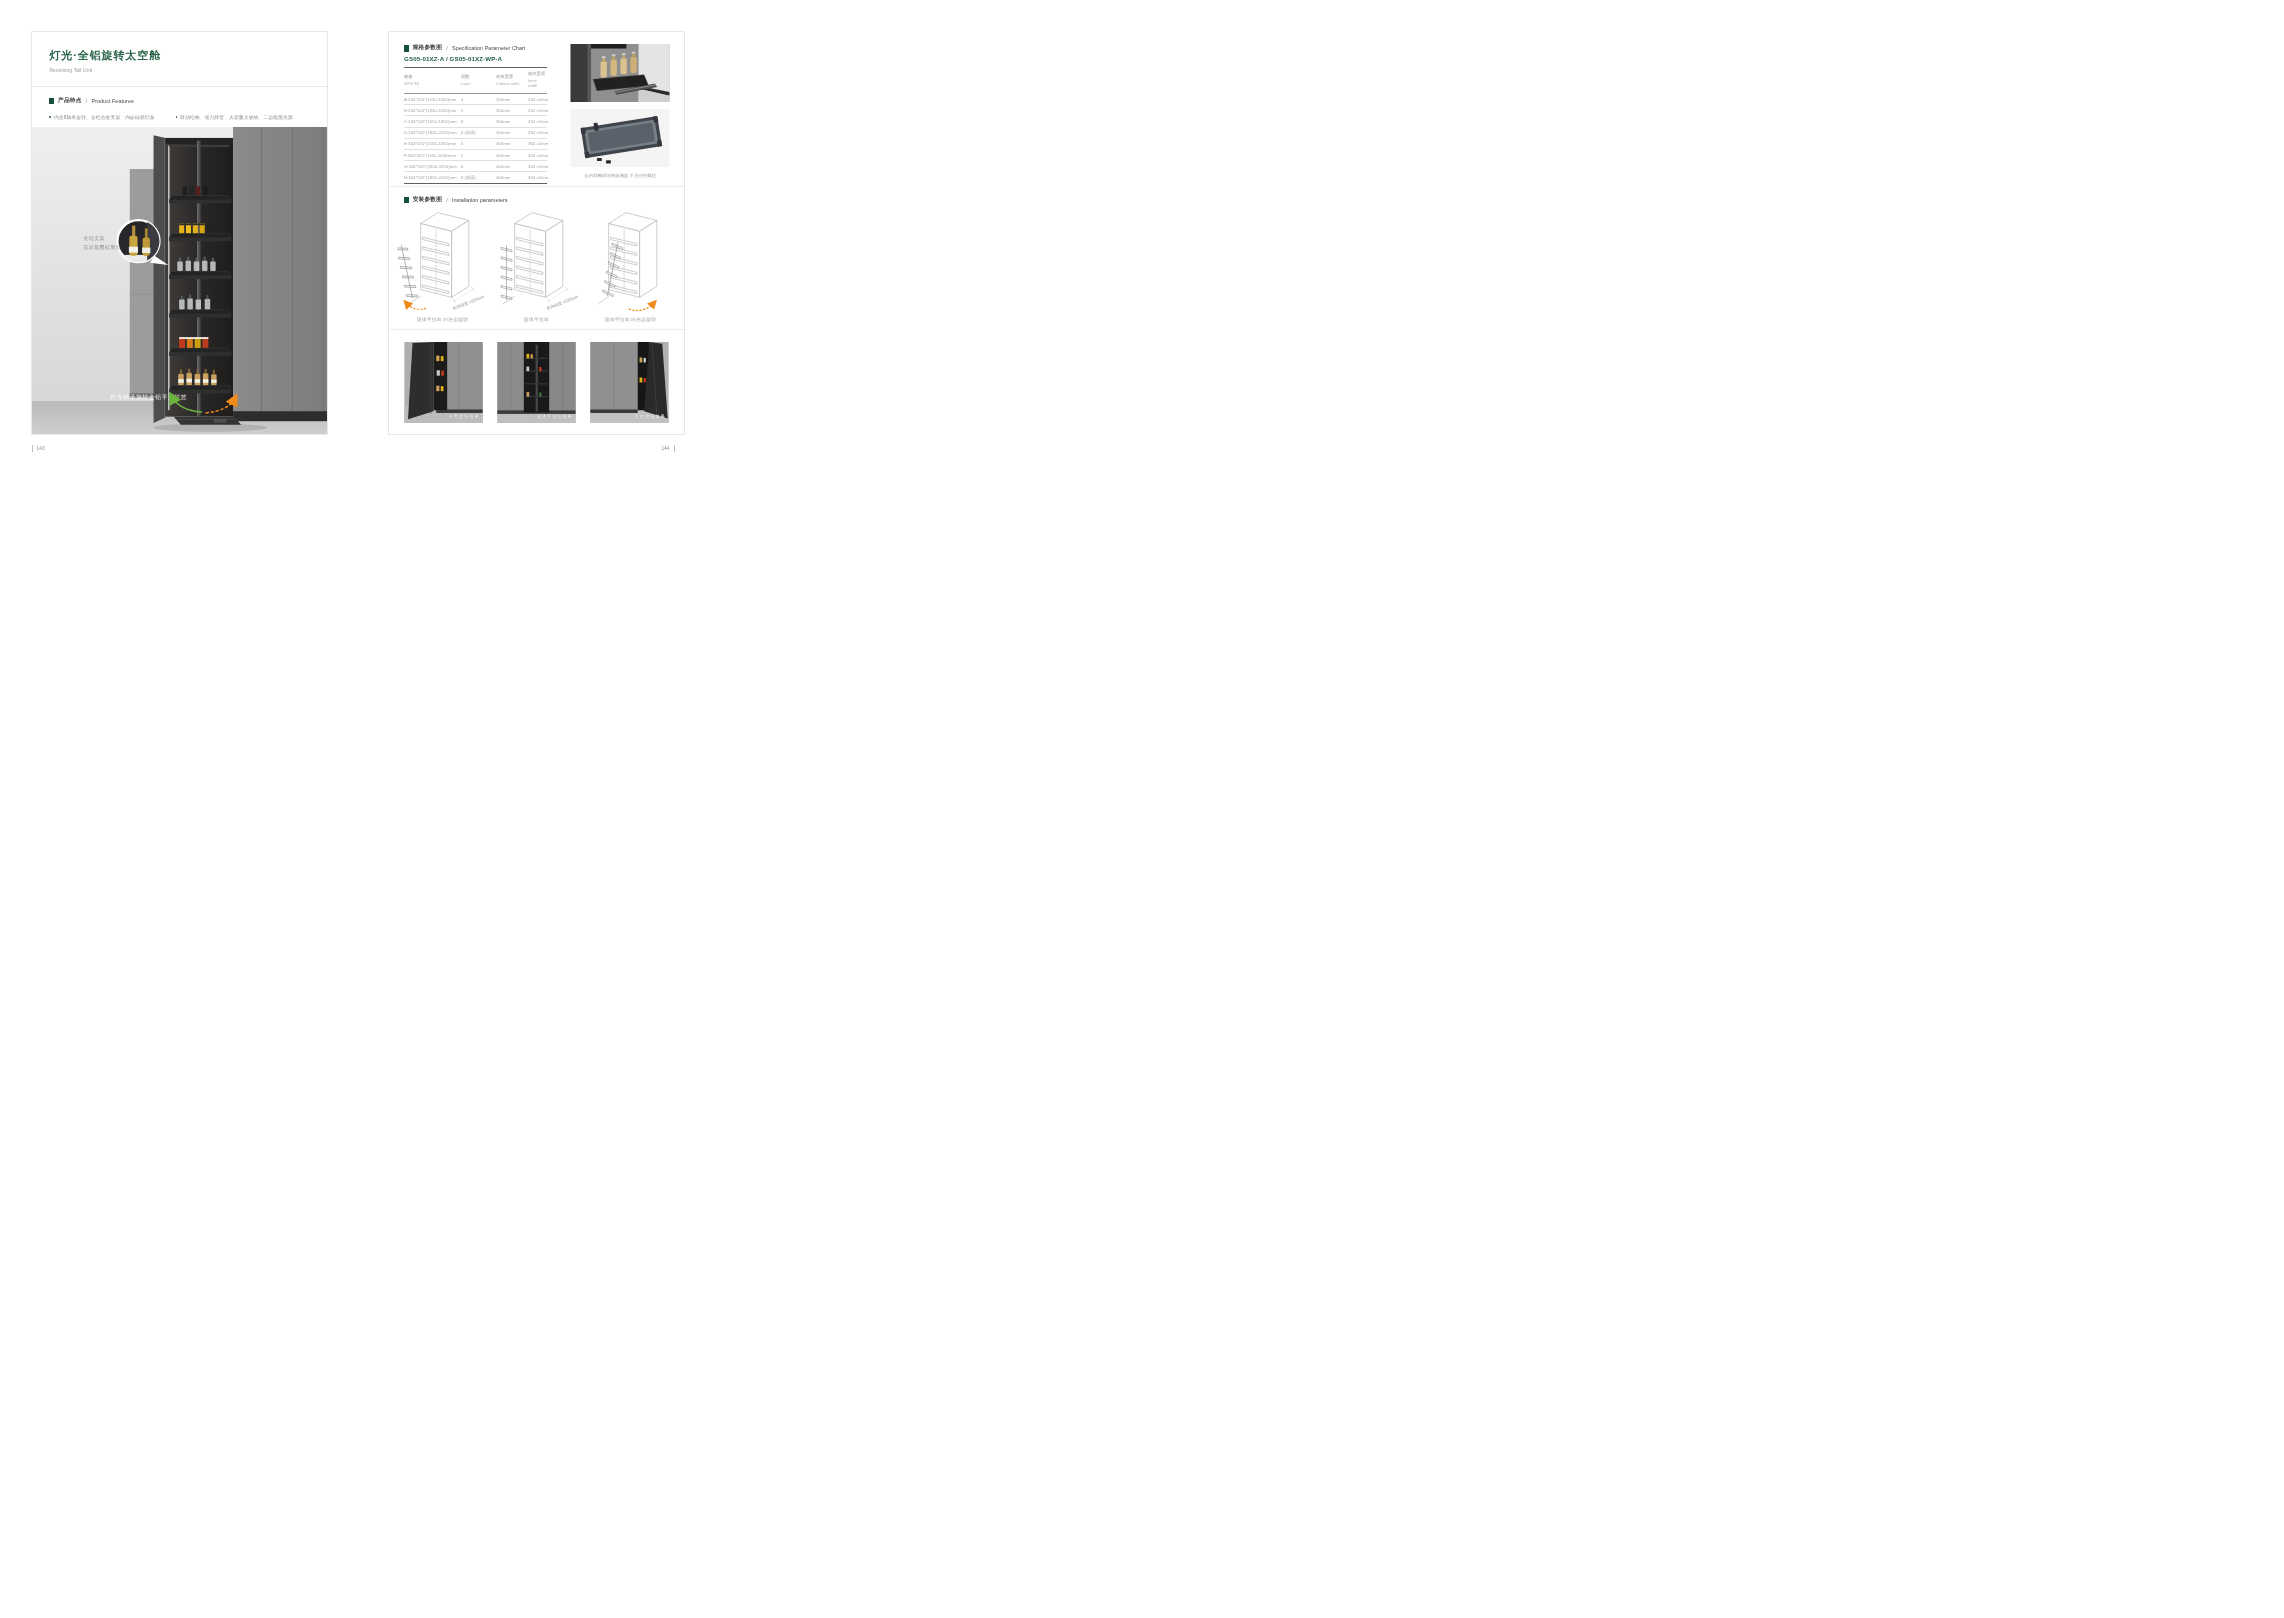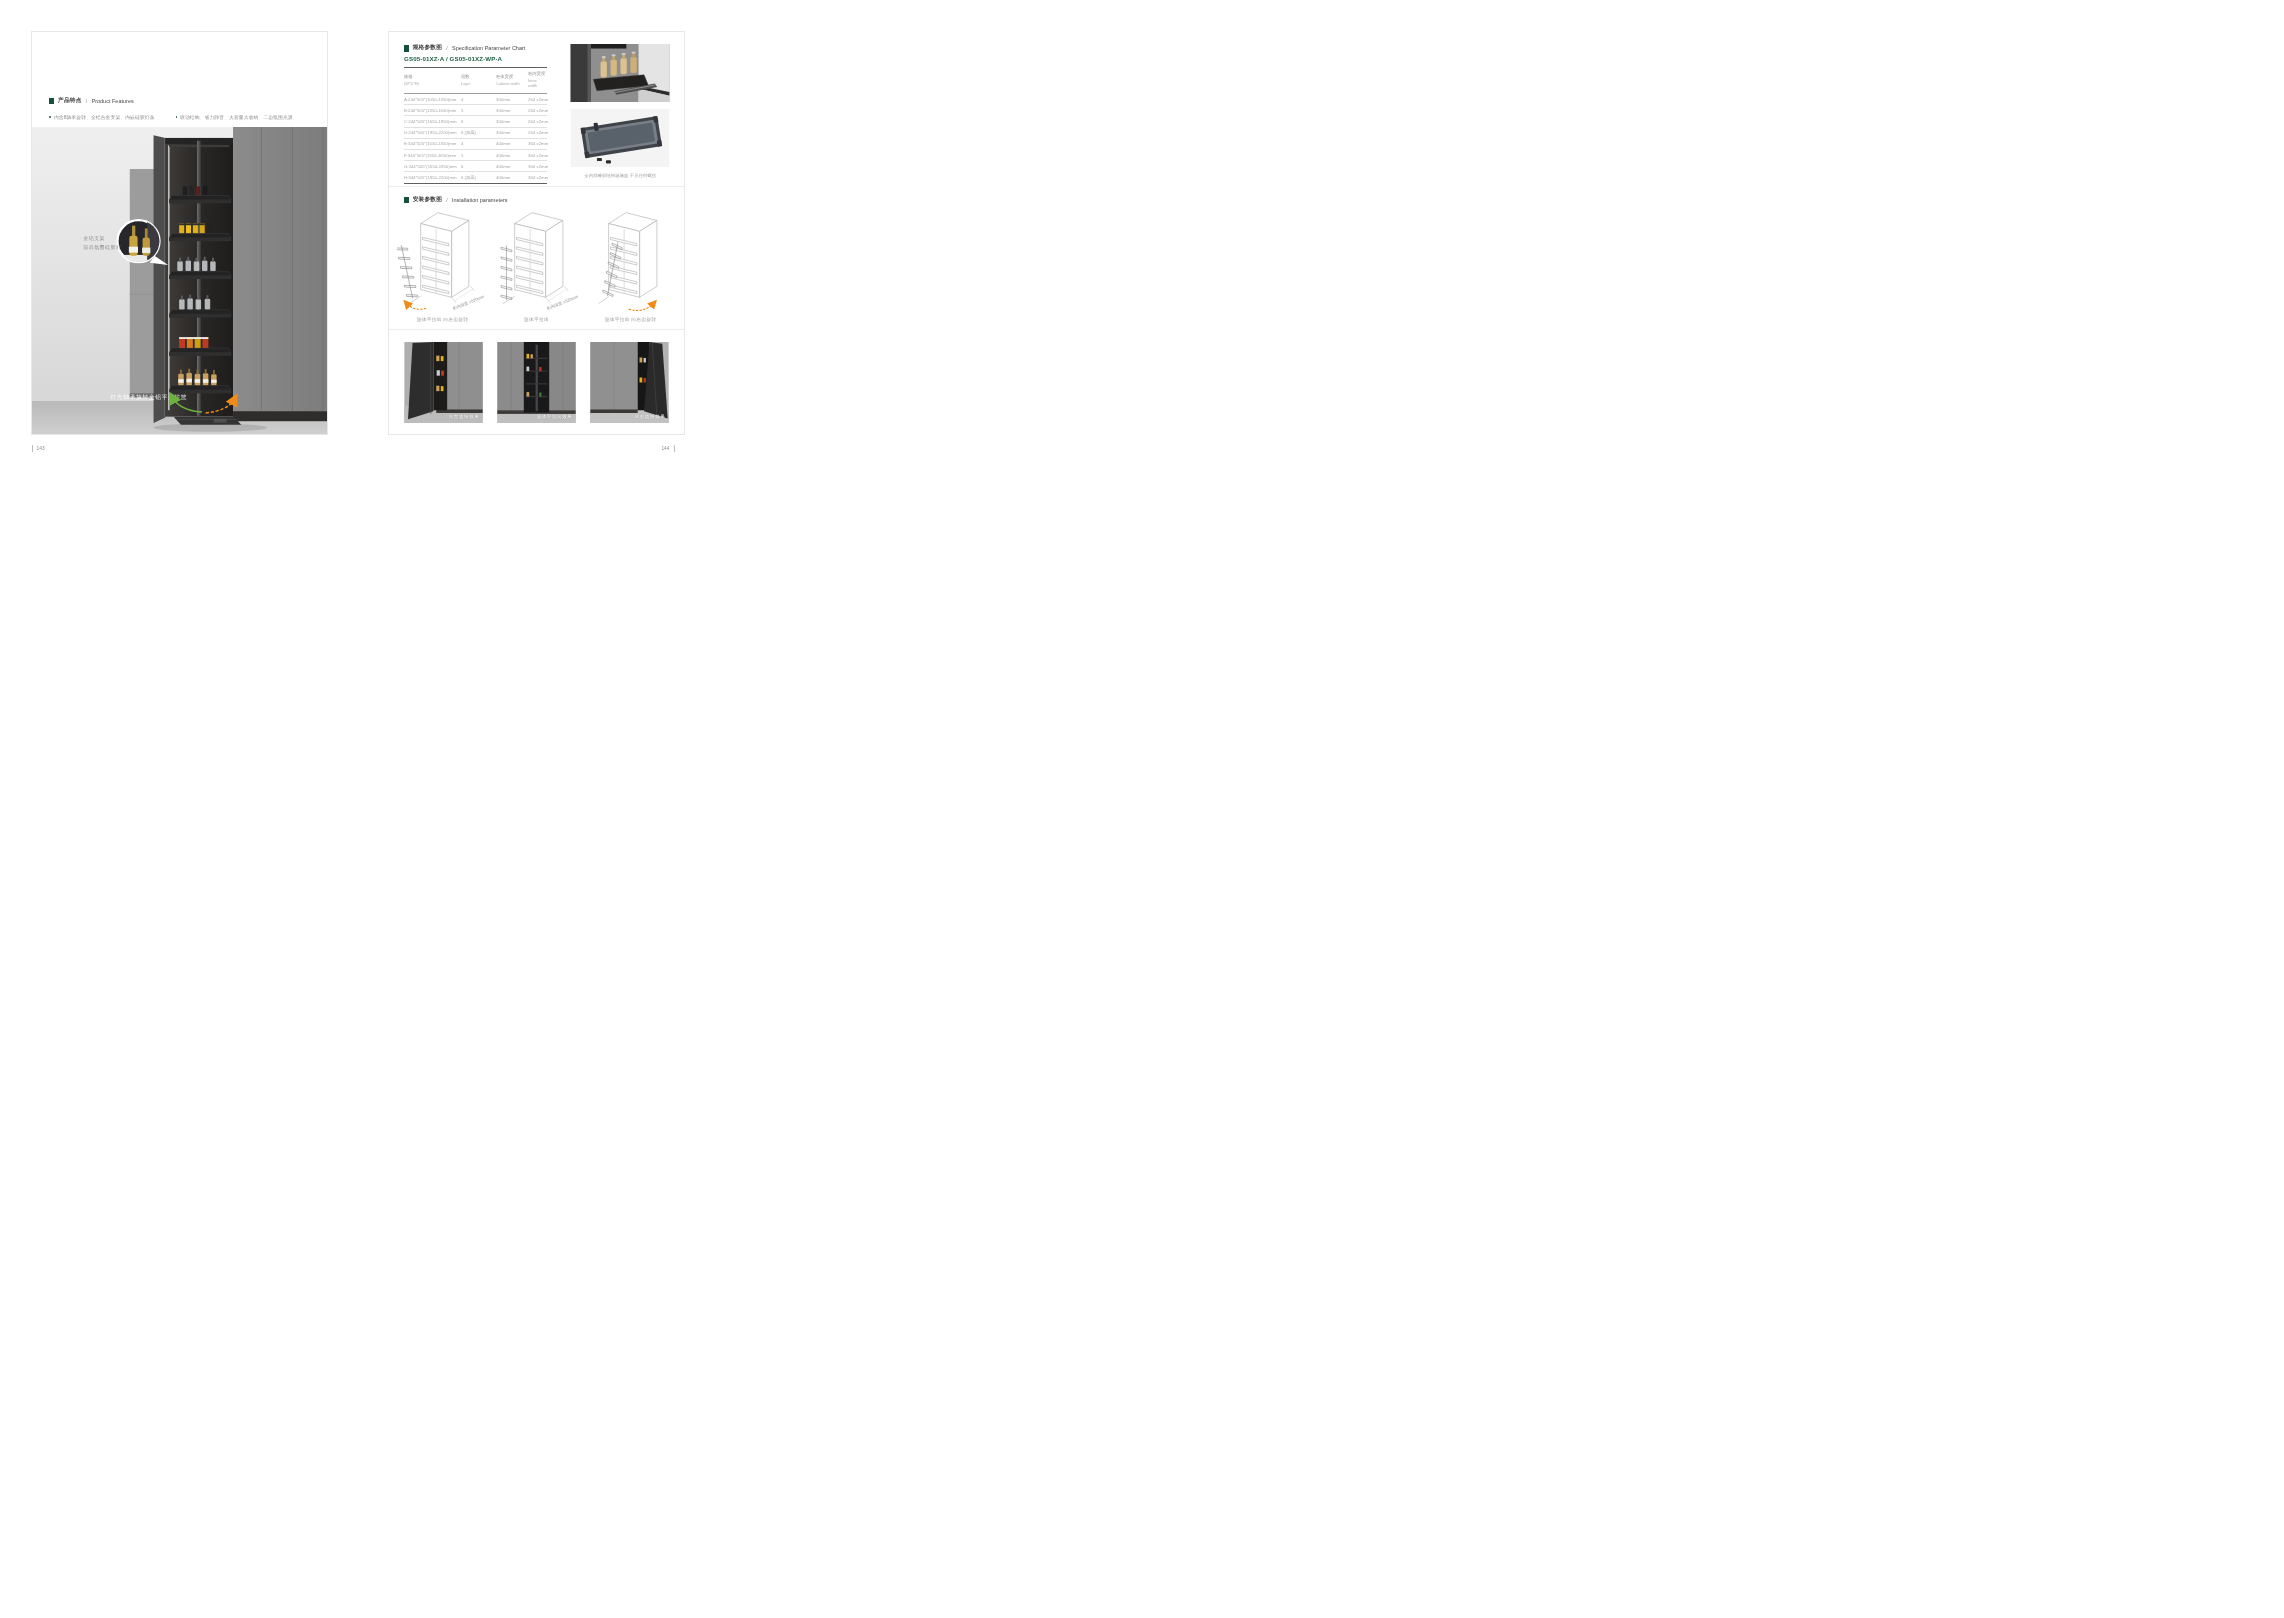--- a/index.html
+++ b/index.html
@@ -66,20 +66,24 @@
   .effect { position:relative; width:79px; height:81px; overflow:hidden; }
   .effect-caption { position:absolute; right:3.7px; bottom:3.7px; font-size:4.6px; color:#fff; letter-spacing:0.5px; text-shadow:0 0 1.4px rgba(0,0,0,.35); }
 
   text { font-family:"Liberation Sans","DejaVu Sans",sans-serif; }
 </style>
 </head>
 <body>
 
 <section class="page page-left">
 
+  <div class="lp-head">
+    <div class="lp-title">灯光·全铝旋转太空舱</div>
+    <div class="lp-sub">Revolving Tall Unit</div>
+  </div>
 
   <div class="lp-features">
     <div class="sect-head">
       <span class="green-sq"></span>
       <span class="sect-zh">产品特点</span>
       <span class="sect-sep">/</span>
       <span class="sect-en">Product Features</span>
     </div>
     <div class="bullet-row">
       <div class="bullet">

